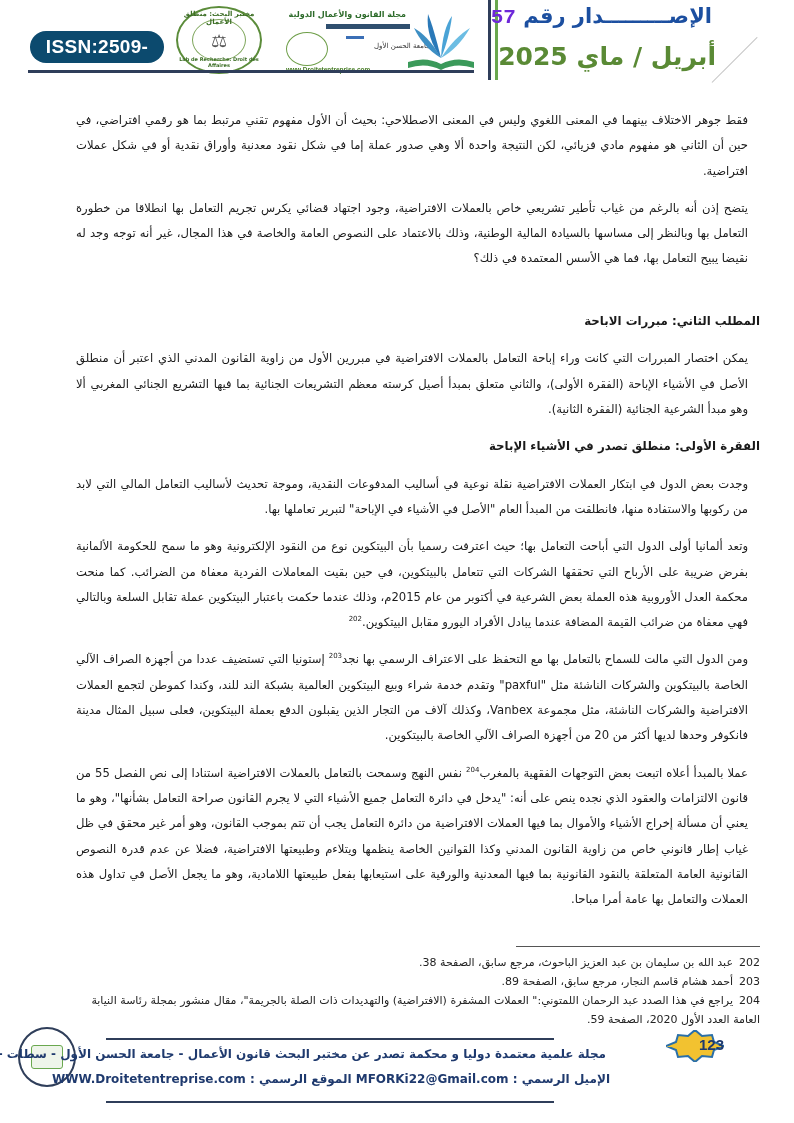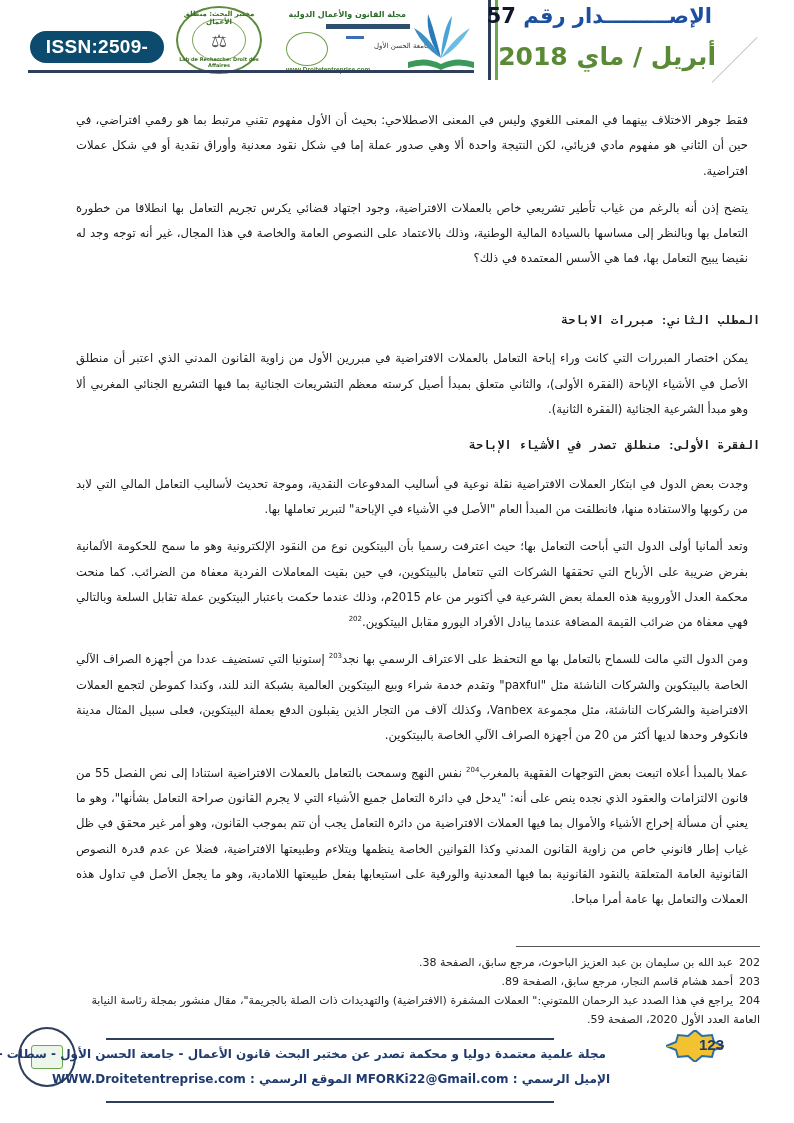--- a/index.html
+++ b/index.html
@@ -25,33 +25,33 @@
   .jl-uni-icon { position:absolute; left:62px; top:30px; width:18px; height:18px; border-top:3px solid #3b6fb6; }
   .jl-uni-text { position:absolute; left:90px; top:36px; font-size:7px; color:#333; }
   .jl-url { position:absolute; left:2px; top:60px; font-size:6.5px; color:#4a7e2a; font-weight:bold; font-family:"Liberation Sans", sans-serif; }
   .jl-book { position:absolute; right:0; top:4px; width:70px; height:64px; }
 
   .vsep { position:absolute; left:488px; top:0; width:3px; height:80px; background:#2f3e5a; }
   .vsep2 { position:absolute; left:495px; top:0; width:3px; height:80px; background:#6aa84f; }
 
   .issue-line { position:absolute; left:516px; top:4px; width:196px; direction:rtl; font-family:"DejaVu Sans", sans-serif;
                 font-size:21px; font-weight:bold; color:#1c4fa0; white-space:nowrap; }
-  .issue-num { color:#0f172a; }
+  .issue-num { color:#6d28d9;font-family:Liberation Mono, monospace; }
   .date-line { position:absolute; left:512px; top:42px; width:204px; direction:rtl; font-size:25px; font-weight:bold;
                color:#5a8a35; white-space:nowrap; }
   .diag { position:absolute; left:712px; top:18px; width:64px; height:1px; background:#bfbfbf; transform:rotate(-45deg); transform-origin:left; top:82px; }
 
   .header-rule { position:absolute; left:28px; top:70px; width:440px; height:3px; background:#2f3e5a; }
 
   
   .content { position:absolute; left:64px; top:96px; width:696px; direction:rtl; text-align:justify;
              font-family:"DejaVu Sans", sans-serif; font-size:11.6px; line-height:25.3px; }
   .content p { margin:12px; }
   .content .gap { height:25px; }
-  .content h3 { margin:0; font-size:11.8px; font-weight:bold; line-height:25.5px;font-family:Liberation Mono, monospace; }
+  .content h3 { margin:0; font-size:11.8px; font-weight:bold; line-height:25.5px; }
   sup { font-size:7px; line-height:0; }
 
   
   .fn-rule { position:absolute; left:516px; top:946px; width:244px; height:1px; background:#555; }
   .footnotes { position:absolute; left:64px; top:953px; width:696px; direction:rtl; font-size:11px; line-height:19px; color:#222; }
   .footnotes .fn { display:block; }
   .fn-num { margin-left:6px; }
 
   
   .footer { position:absolute; left:0; top:1025px; width:794px; height:98px; }
@@ -95,21 +95,21 @@
     </svg>
   </div>
 
   <div class="vsep"></div>
   <div class="vsep2"></div>
 
   <div class="issue-line">
     <span>الإصـــــــــدار رقم</span>
     <span class="issue-num">57</span>
   </div>
-  <div class="date-line">أبريل / ماي 2018</div>
+  <div class="date-line">أبريل / ماي 2025</div>
   <div class="diag"></div>
   <div class="header-rule"></div>
 </div>
 
 <div class="content">
   <p>فقط جوهر الاختلاف بينهما في المعنى اللغوي وليس في المعنى الاصطلاحي: بحيث أن الأول مفهوم تقني مرتبط بما هو رقمي افتراضي، في حين أن الثاني هو مفهوم مادي فزيائي، لكن النتيجة واحدة ألا وهي صدور عملة إما في شكل نقود معدنية وأوراق نقدية أو في شكل عملات افتراضية.</p>
   <p>يتضح إذن أنه بالرغم من غياب تأطير تشريعي خاص بالعملات الافتراضية، وجود اجتهاد قضائي يكرس تجريم التعامل بها انطلاقا من خطورة التعامل بها وبالنظر إلى مساسها بالسيادة المالية الوطنية، وذلك بالاعتماد على النصوص العامة والخاصة في هذا المجال، غير أنه توجه وجد له نقيضا يبيح التعامل بها، فما هي الأسس المعتمدة في ذلك؟</p>
   <div class="gap"></div>
   <h3>المطلب الثاني: مبررات الاباحة</h3>
   <p>يمكن اختصار المبررات التي كانت وراء إباحة التعامل بالعملات الافتراضية في مبررين الأول من زاوية القانون المدني الذي اعتبر أن منطلق الأصل في الأشياء الإباحة (الفقرة الأولى)، والثاني متعلق بمبدأ أصيل كرسته معظم التشريعات الجنائية بما فيها التشريع الجنائي المغربي ألا وهو مبدأ الشرعية الجنائية (الفقرة الثانية).</p>

